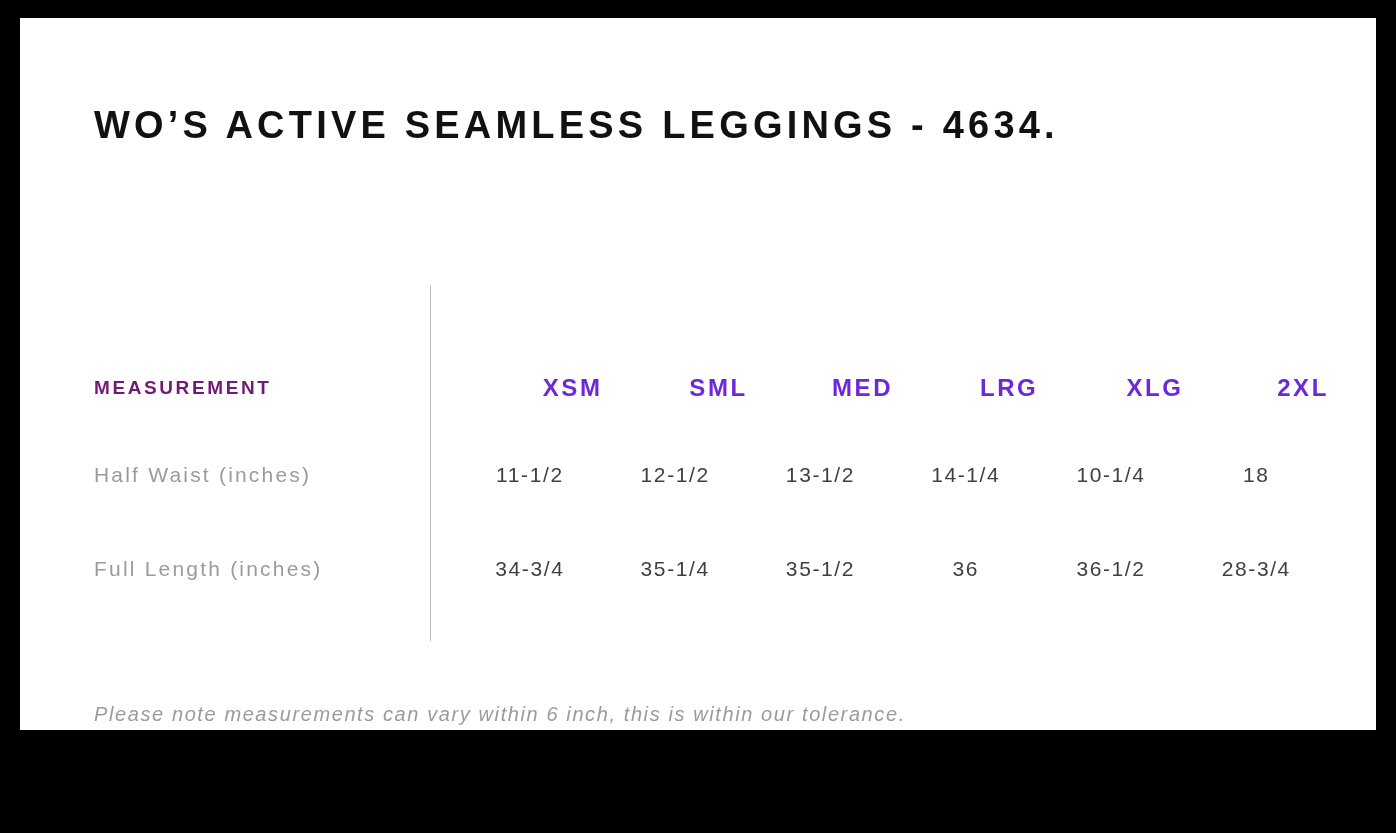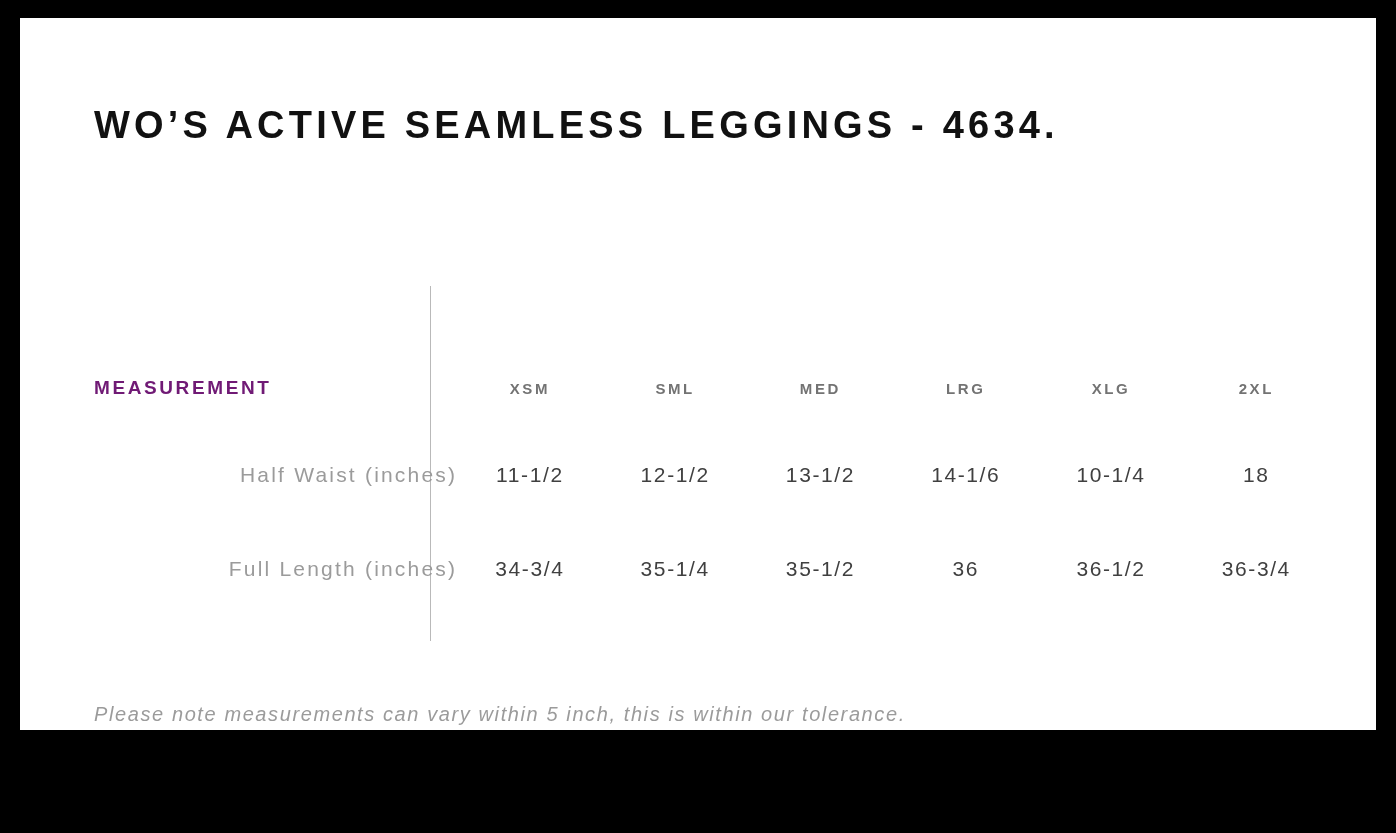--- a/index.html
+++ b/index.html
@@ -64,31 +64,31 @@
     text-align: left;
     font-size: 19px;
     font-weight: bold;
     letter-spacing: 2.6px;
     color: #701a75;
     height: 80px;
     vertical-align: middle;
     width: 350px;
   }
   th.size-head {
-    font-size: 15px;
+    font-size: 24px;
     font-weight: bold;
     letter-spacing: 2.6px;
-    color: #737373;
+    color: #6d28d9;
     height: 80px;
     vertical-align: middle;
-    text-align: center;
+    text-align: right;
     width: 140px;
   }
   td.row-label {
-    text-align: right;
+    text-align: left;
     font-size: 21px;
     letter-spacing: 2.2px;
     color: #9b9b9b;
     height: 94px;
     vertical-align: middle;
   }
   td.cell-value {
     text-align: center;
     font-size: 21px;
     letter-spacing: 1.6px;
@@ -128,32 +128,32 @@
           <th class="size-head">XLG</th>
           <th class="size-head">2XL</th>
         </tr>
       </thead>
       <tbody>
         <tr>
           <td class="row-label">Half Waist (inches)</td>
           <td class="cell-value">11-1/2</td>
           <td class="cell-value">12-1/2</td>
           <td class="cell-value">13-1/2</td>
-          <td class="cell-value">14-1/6</td>
+          <td class="cell-value">14-1/4</td>
           <td class="cell-value">10-1/4</td>
           <td class="cell-value">18</td>
         </tr>
         <tr>
           <td class="row-label">Full Length (inches)</td>
           <td class="cell-value">34-3/4</td>
           <td class="cell-value">35-1/4</td>
           <td class="cell-value">35-1/2</td>
           <td class="cell-value">36</td>
           <td class="cell-value">36-1/2</td>
-          <td class="cell-value">36-3/4</td>
+          <td class="cell-value">28-3/4</td>
         </tr>
       </tbody>
     </table>
 
-    <div class="note">Please note measurements can vary within 5 inch, this is within our tolerance.</div>
+    <div class="note">Please note measurements can vary within 6 inch, this is within our tolerance.</div>
 
   </div>
 </div>
 
 </body></html>

